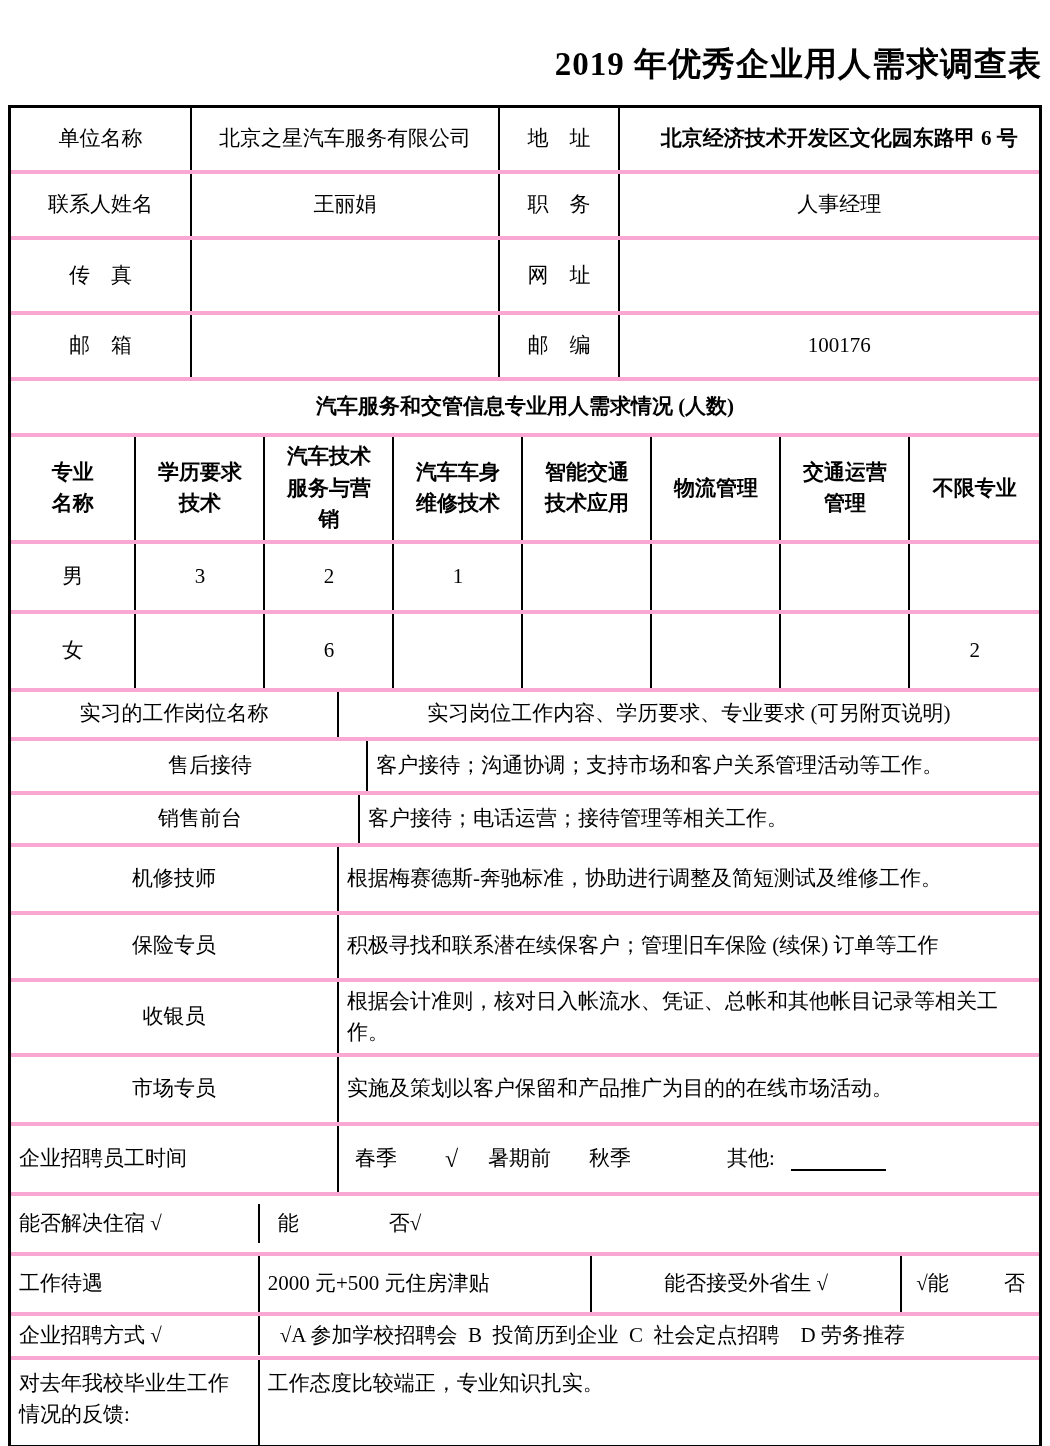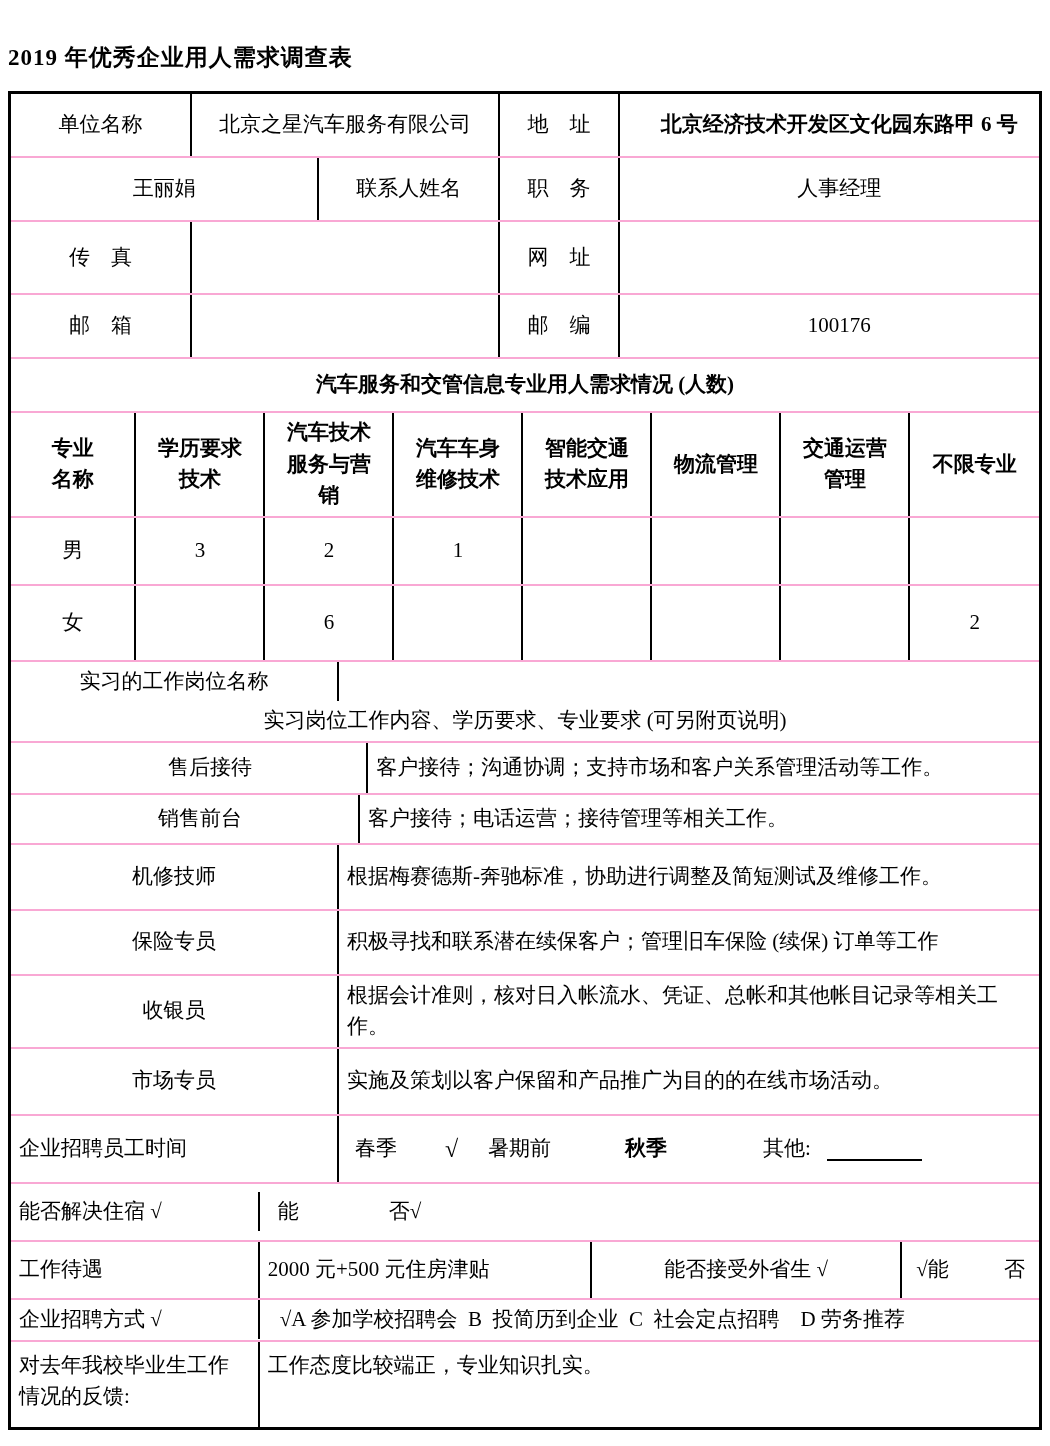--- a/index.html
+++ b/index.html
@@ -1,61 +1,61 @@
 <!DOCTYPE html>
 <html><head>
 <meta charset="utf-8">
 <style>
   html,body{margin:0;padding:0;background:#fff;color:#000;
     font-family:"Liberation Serif","DejaVu Serif",serif;}
   .sheet{width:1050px;min-height:1446px;box-sizing:border-box;padding:36px 8px 10px 8px;}
-  .title{text-align:left;font-size:23px;font-weight:bold;margin:6px 0 18px 0;letter-spacing:1px;}
+  .title{text-align:right;font-size:33px;font-weight:bold;margin:6px 0 18px 0;letter-spacing:1px;}
   .form{border:3px solid #000;}
-  .row{display:flex;border-bottom:2px solid #f9a8d4;align-items:stretch;}
+  .row{display:flex;border-bottom:4px solid #f9a8d4;align-items:stretch;}
   .row:last-child{border-bottom:none;}
   .cell{border-right:2px solid #000;display:flex;align-items:center;justify-content:center;
     text-align:center;padding:4px 8px;box-sizing:border-box;font-size:21px;line-height:1.5;}
   .cell:last-child{border-right:none;}
   .left{justify-content:flex-start;text-align:left;}
   .top{align-items:flex-start;padding-top:8px;}
   .bold{font-weight:bold;}
   .pre{white-space:pre-wrap;}
   .hdr{white-space:pre-line;font-weight:bold;}
   .check{font-size:24px;}
   
   .w-l1{width:17.6%;} .w-v1{width:30%;} .w-l2{width:11.6%;} .w-v2{flex:1;margin-left:20px;}
   
   .w-s0{width:12.2%;} .w-s{width:12.55%;} .w-sl{flex:1;}
   
   .w-p1{width:31.9%;} .w-p2{flex:1;}
   
   .w-b1{width:24.2%;} .w-t2{width:32.3%;} .w-t3{width:30.2%;} .w-t4{flex:1;}
   .blank{display:inline-block;width:95px;border-bottom:2px solid #000;height:1.05em;margin-left:16px;}
   .ml8{margin-left:8px;} .ml10{margin-left:10px;} .ml48{margin-left:48px;}
-  .ml55{margin-left:30px;} .ml78{margin-left:74px;font-weight:bold;} .ml90{margin-left:90px;} .ml96{margin-left:96px;}
+  .ml55{margin-left:30px;} .ml78{margin-left:38px;} .ml90{margin-left:90px;} .ml96{margin-left:96px;}
   .between{justify-content:space-between;padding:4px 14px;}
 </style>
 </head>
 <body>
 
 <div class="sheet">
 
   <div class="title">2019 年优秀企业用人需求调查表</div>
 
   <div class="form">
 
     <div class="row" style="min-height:62px;">
       <div class="cell w-l1">单位名称</div>
       <div class="cell w-v1">北京之星汽车服务有限公司</div>
       <div class="cell w-l2">地　址</div>
       <div class="cell w-v2 bold">北京经济技术开发区文化园东路甲 6 号</div>
     </div>
     <div class="row" style="min-height:62px;">
+      <div class="cell w-l1">联系人姓名</div>
       <div class="cell w-v1">王丽娟</div>
-      <div class="cell w-l1">联系人姓名</div>
       <div class="cell w-l2">职　务</div>
       <div class="cell w-v2">人事经理</div>
     </div>
     <div class="row" style="min-height:71px;">
       <div class="cell w-l1">传　真</div>
       <div class="cell w-v1"></div>
       <div class="cell w-l2">网　址</div>
       <div class="cell w-v2"></div>
     </div>
     <div class="row" style="min-height:62px;">
@@ -102,21 +102,21 @@
       <div class="cell w-s0">女</div>
       <div class="cell w-s"></div>
       <div class="cell w-s">6</div>
       <div class="cell w-s"></div>
       <div class="cell w-s"></div>
       <div class="cell w-s"></div>
       <div class="cell w-s"></div>
       <div class="cell w-sl">2</div>
     </div>
 
-    <div class="row" style="min-height:45px;flex-direction:column;">
+    <div class="row" style="min-height:45px;">
       <div class="cell w-p1">实习的工作岗位名称</div>
       <div class="cell w-p2">实习岗位工作内容、学历要求、专业要求 (可另附页说明)</div>
     </div>
 
     <div class="row" style="min-height:50px;padding-left:43px;">
       <div class="cell w-p1">售后接待</div>
       <div class="cell w-p2 left">客户接待；沟通协调；支持市场和客户关系管理活动等工作。</div>
     </div>
     <div class="row" style="min-height:48px;padding-left:31px;">
       <div class="cell w-p1">销售前台</div>

